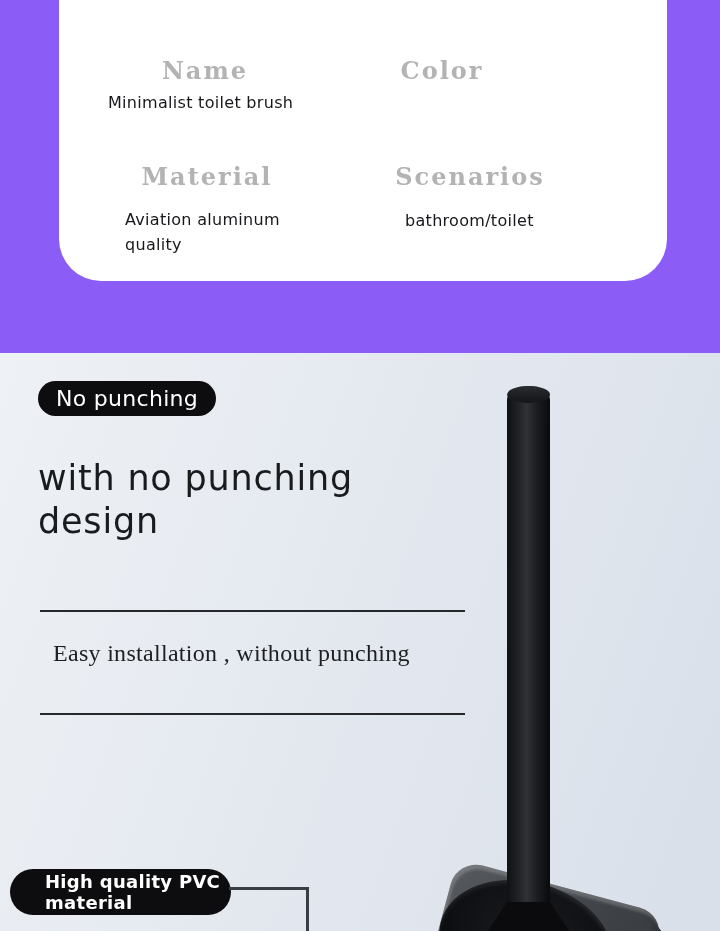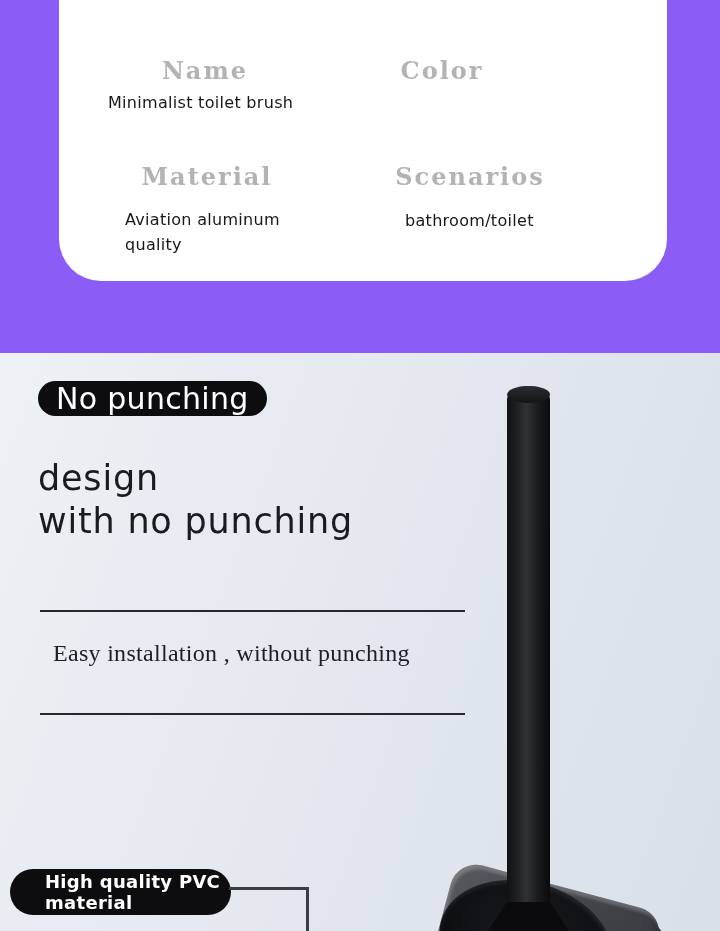--- a/index.html
+++ b/index.html
@@ -37,21 +37,21 @@
   .feature-bg{
     position:absolute;left:0;top:353px;width:720px;height:578px;
     background:linear-gradient(110deg,#eef1f5 0%,#e4e9f0 45%,#d9dfe9 100%);
   }
   .badge-pill{
     position:absolute;background:#0d0d0f;color:#ffffff;
     display:flex;flex-direction:column;justify-content:center;
   }
   .badge-no-punch{
     left:38px;top:381px;height:35px;padding:0 18px;border-radius:18px;
-    font-size:30px;letter-spacing:0.3px;white-space:nowrap;
+    font-size:22px;letter-spacing:0.3px;white-space:nowrap;
   }
   .feature-heading{
     position:absolute;left:38px;top:457px;
     font-size:35px;line-height:43px;letter-spacing:0.8px;
     color:#191b1e;font-weight:500;
   }
   .rule{
     position:absolute;left:40px;width:425px;height:2px;background:#26282c;
   }
   .rule-top{top:610px;}
@@ -120,22 +120,22 @@
     <div class="spec-value val-scenarios">bathroom/toilet</div>
   </div>
 
   <div class="feature-bg"></div>
 
   <div class="badge-pill badge-no-punch">
     <span>No punching</span>
   </div>
 
   <div class="feature-heading">
+    <div>with no punching</div>
     <div>design</div>
-    <div>with no punching</div>
   </div>
 
   <div class="rule rule-top"></div>
 
   <div class="feature-note">
     <div>Easy installation , without punching</div>
   </div>
 
   <div class="rule rule-bottom"></div>
 

